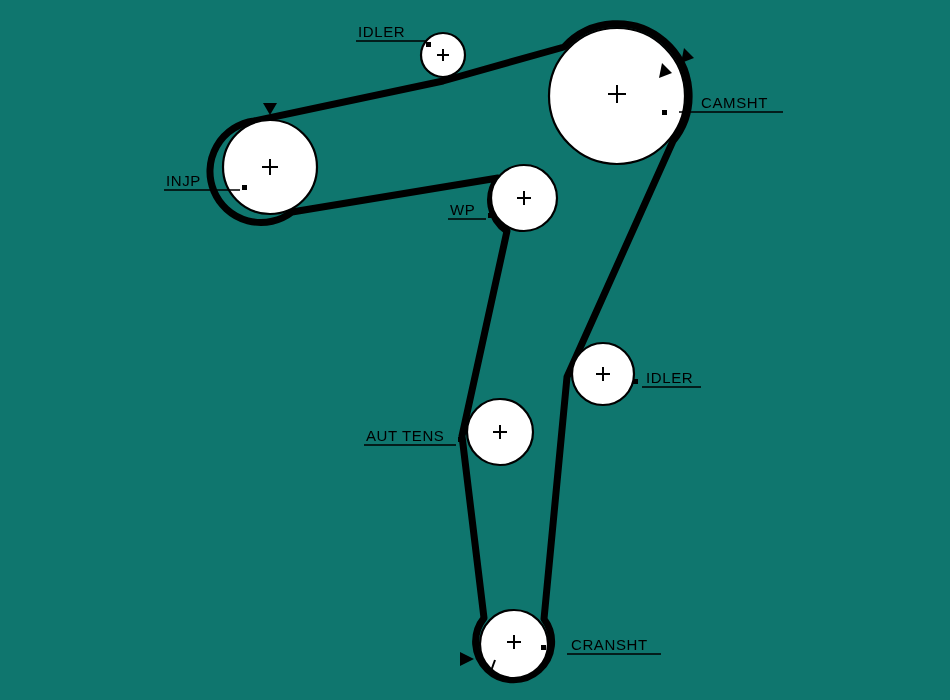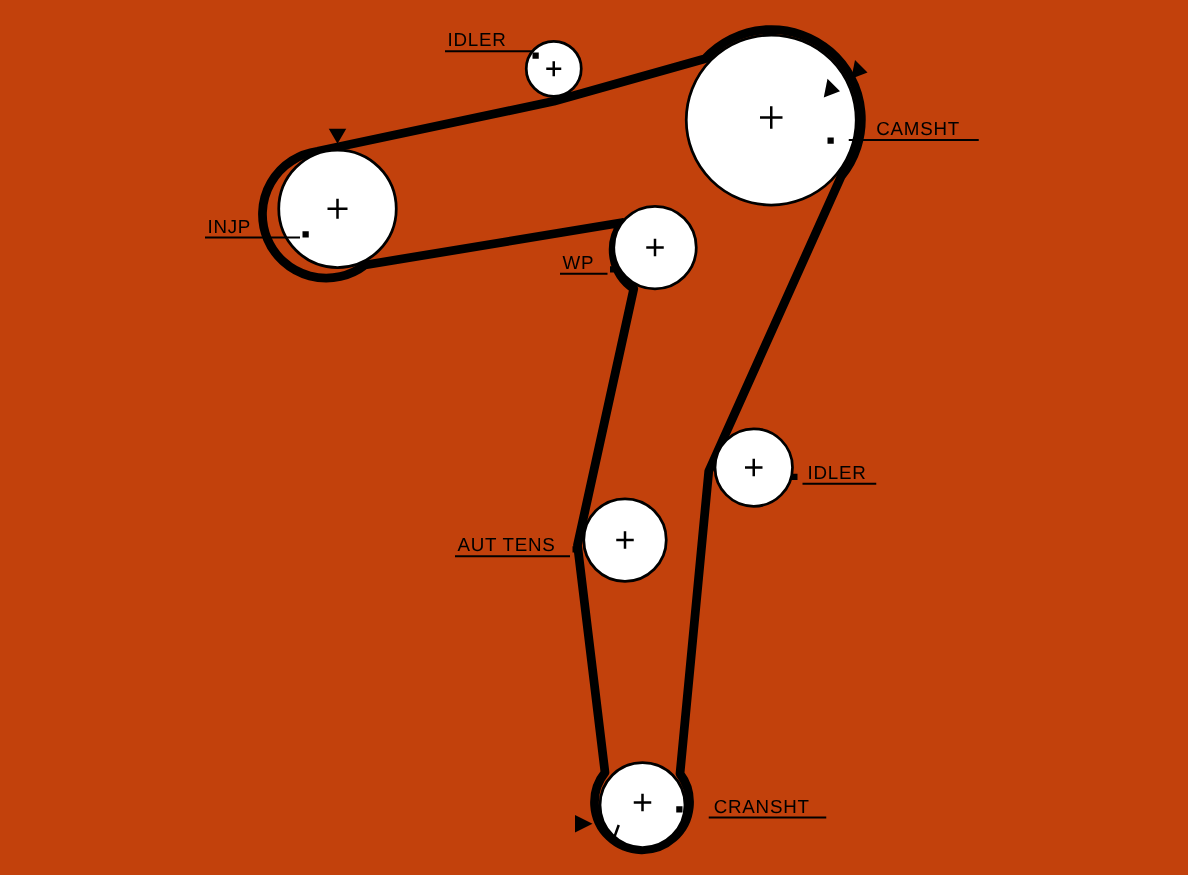--- a/index.html
+++ b/index.html
@@ -9,21 +9,21 @@
   }
   body {
     width: 950px;
     height: 700px;
     font-family: "Liberation Sans", sans-serif;
   }
   .stage {
     position: relative;
     width: 950px;
     height: 700px;
-    background: #c2410c;
+    background: #0f766e;
     overflow: hidden;
   }
   svg { display: block; }
   .pulley-label {
     font-family: "Liberation Sans", sans-serif;
     font-size: 15px;
     font-weight: 400;
     letter-spacing: 0.6px;
     fill: #000000;
   }

